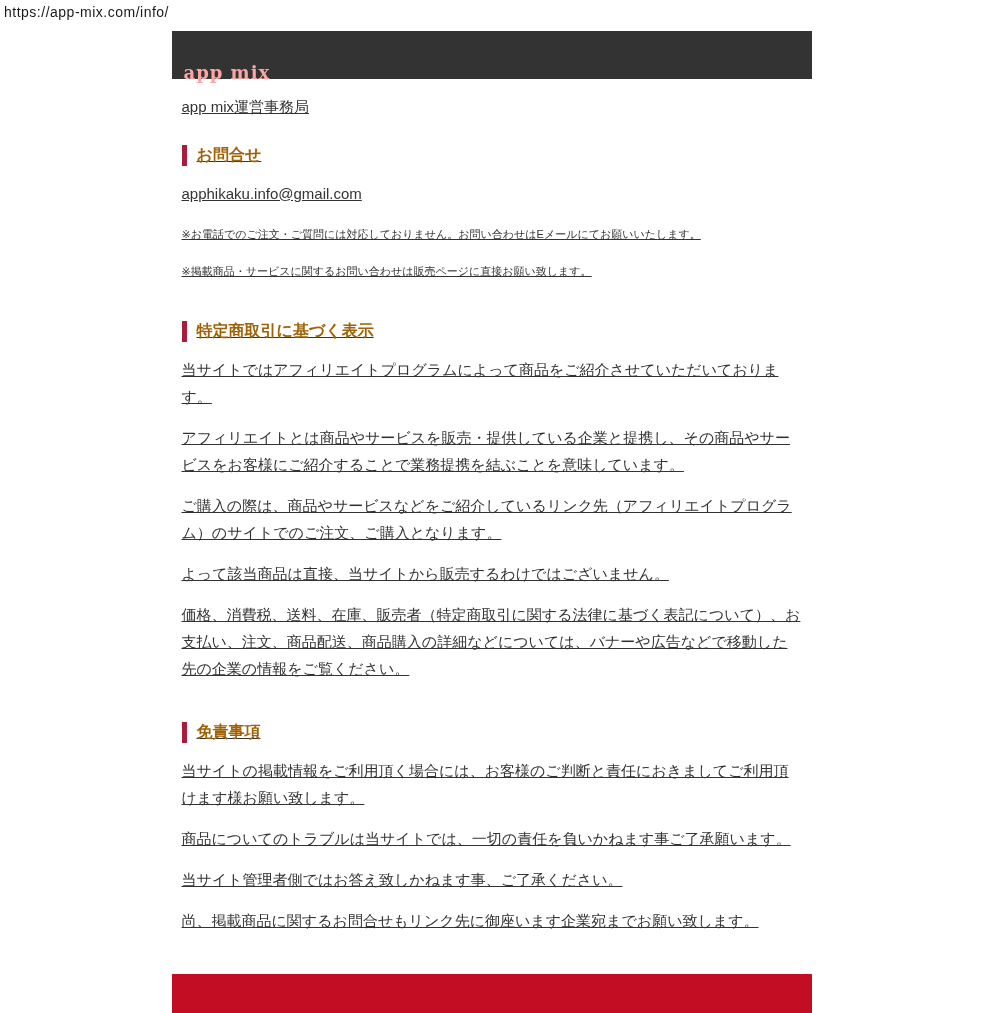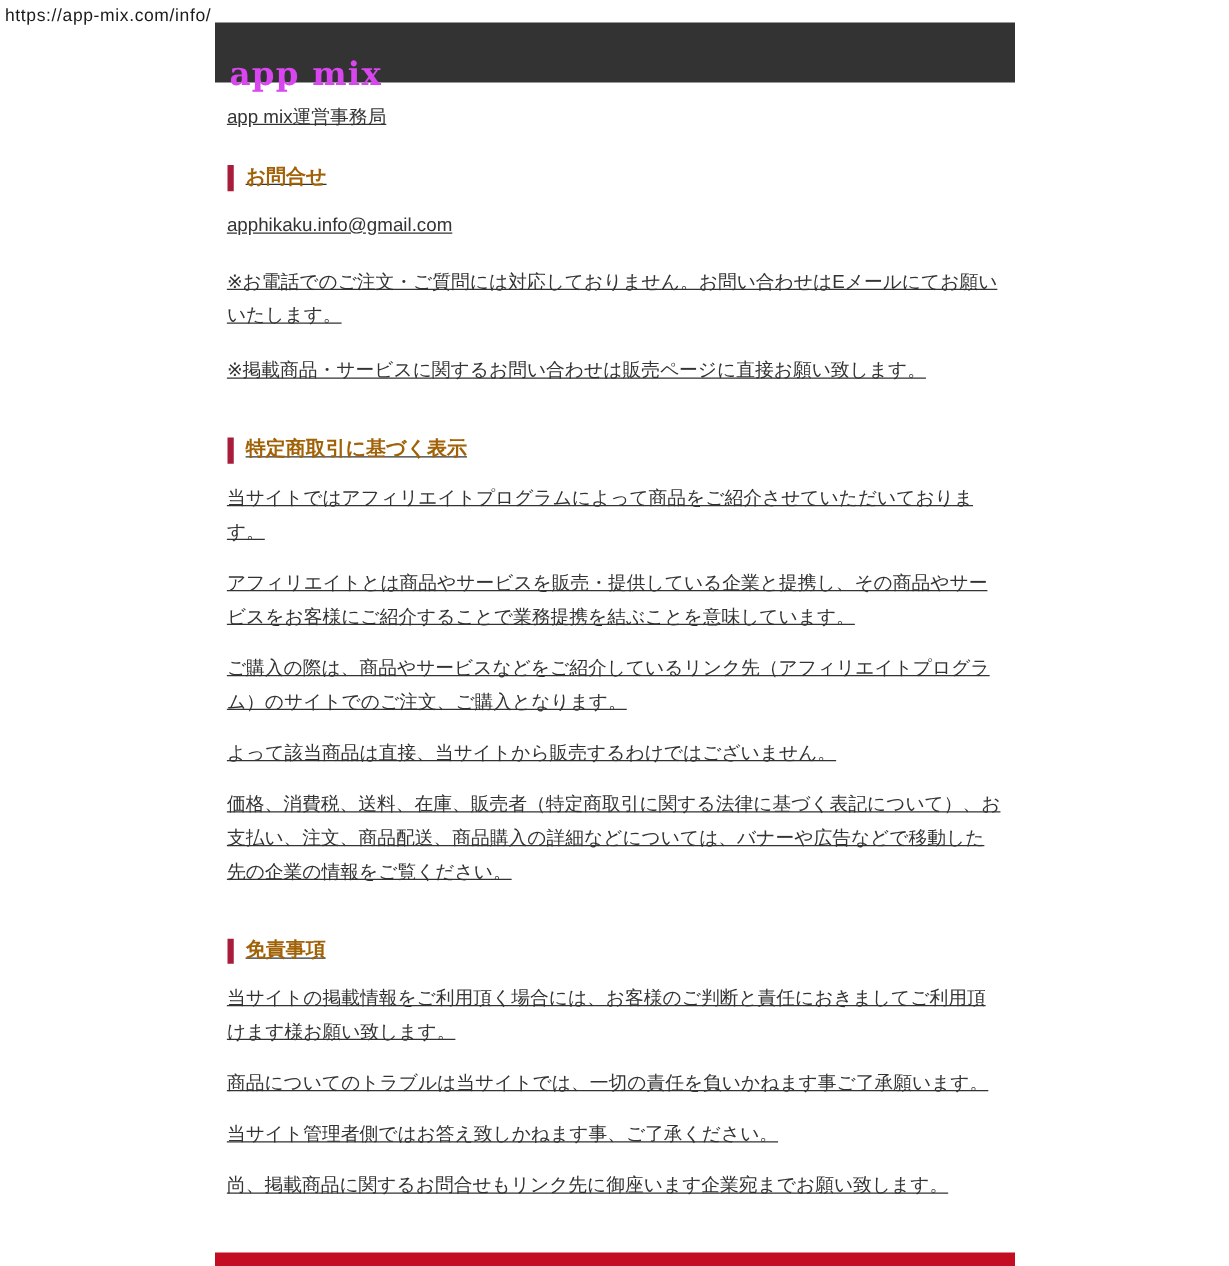--- a/index.html
+++ b/index.html
@@ -10,40 +10,40 @@
   }
   body {
     width: 983px;
     min-height: 1013px;
     position: relative;
   }
   .page-url {
     font-size: 14px;
     color: #1a1a1a;
     padding: 3px 0 0 4px;
-    height: 18px;
+    height: 31px;
     line-height: 18px;
     letter-spacing: 0.5px;
   }
   .container {
     width: 640px;
     margin: 0 auto;
   }
   .site-header {
     height: 48px;
     background: #333333;
     display: flex;
     align-items: center;
     padding: 0 12px;
   }
   .site-title {
     font-family: "DejaVu Serif", "Liberation Serif", serif;
     font-weight: bold;
-    font-size: 26px;
-    color: #d946ef;
+    font-size: 18px;
+    color: #fca5a5;
     letter-spacing: 1px;
     line-height: 1;
     cursor: pointer;
     text-decoration: none;
     margin-top: 36px;
   }
   .content {
     padding: 0 10px;
     text-decoration: underline;
   }
@@ -64,21 +64,21 @@
   }
   .section-heading.first {
     margin-top: 25px;
   }
   .content p {
     font-size: 15px;
     line-height: 1.8;
     margin: 14px 0;
   }
   .content p.note {
-    font-size: 15px;
+    font-size: 11px;
     line-height: 1.8;
     margin: 17px 0;
   }
   .email {
     font-size: 16px;
     margin: 13px 0 18px 0 !important;
   }
   .site-footer {
     margin-top: 40px;
     height: 100px;

